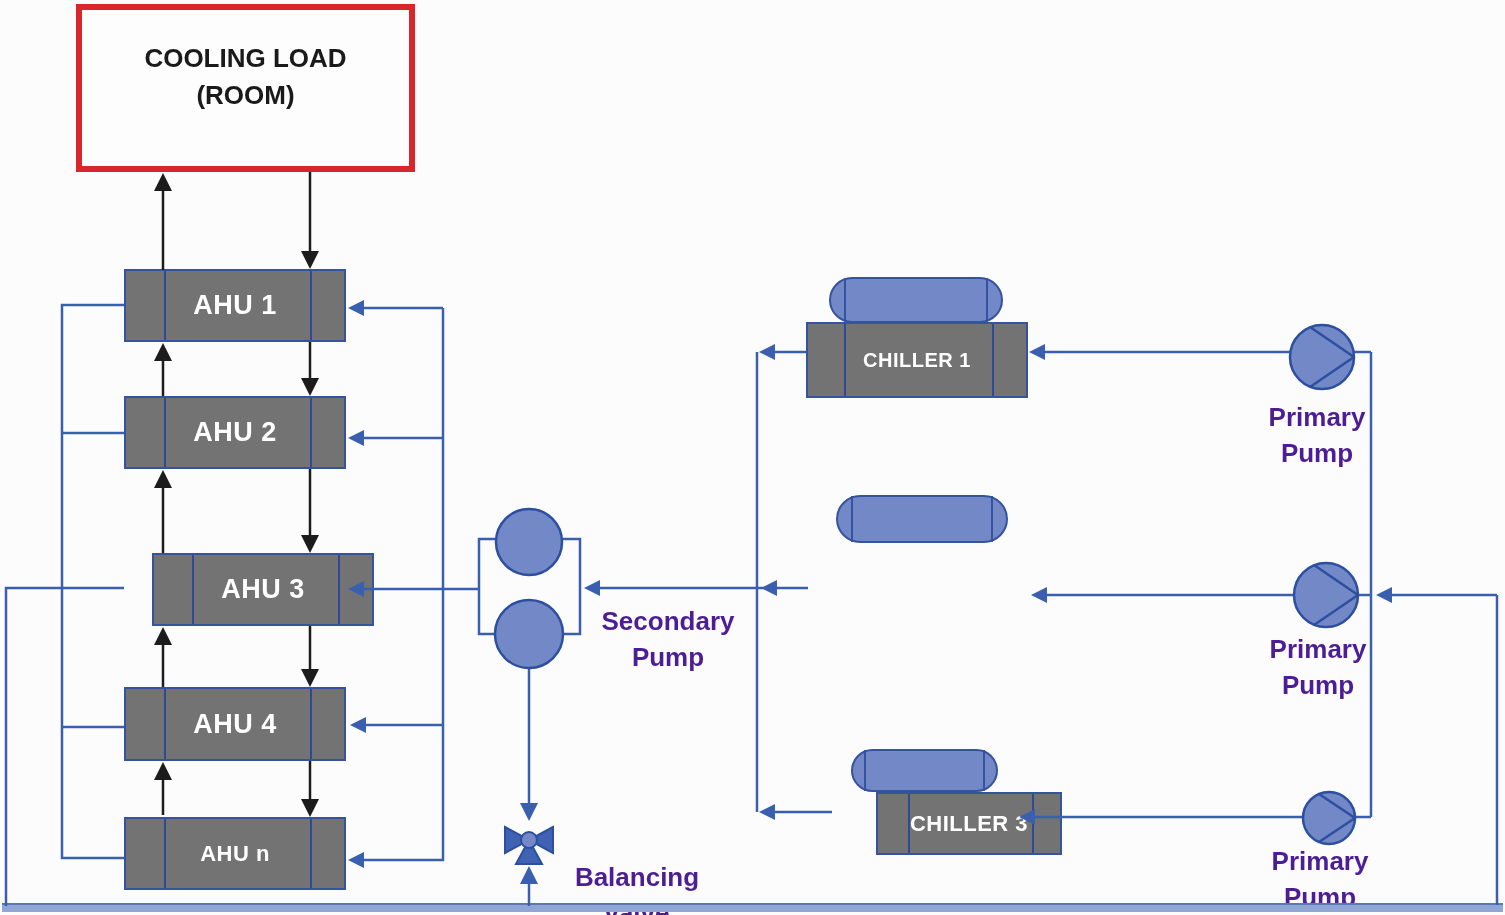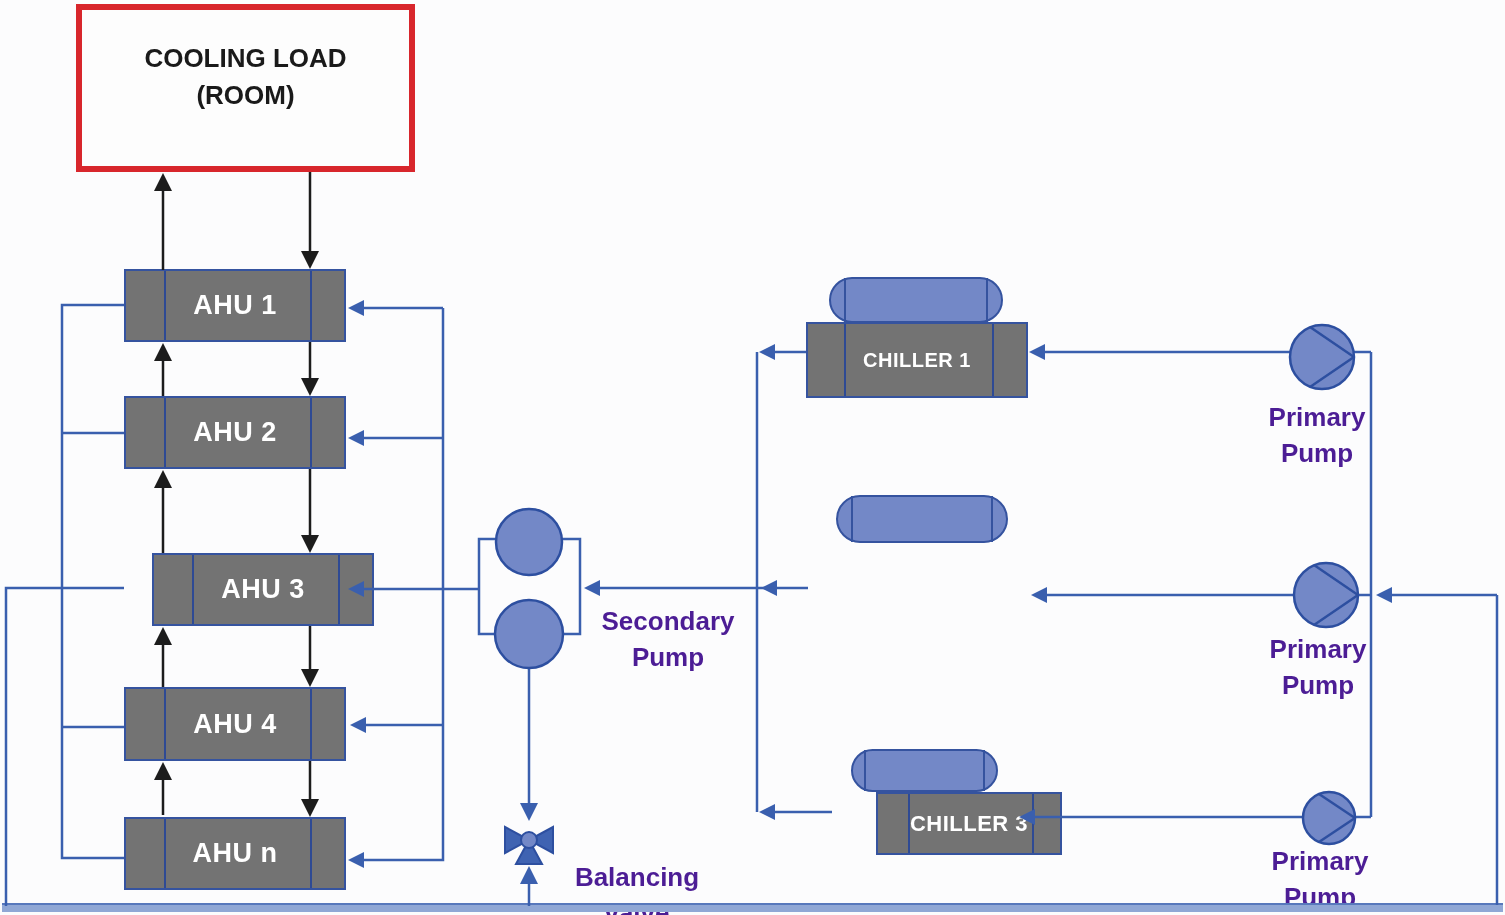--- a/index.html
+++ b/index.html
@@ -70,21 +70,21 @@
     <div class="box-label" style="font-size:27px;">AHU 3</div>
   </div>
   <div class="blue-box" style="left:124px;top:687px;width:222px;height:74px;">
     <div class="vdiv" style="left:38px;"></div>
     <div class="vdiv" style="left:184px;"></div>
     <div class="box-label" style="font-size:27px;">AHU 4</div>
   </div>
   <div class="blue-box" style="left:124px;top:817px;width:222px;height:73px;">
     <div class="vdiv" style="left:38px;"></div>
     <div class="vdiv" style="left:184px;"></div>
-    <div class="box-label" style="font-size:27px;">AHU n</div>
+    <div class="box-label" style="font-size:22px;">AHU n</div>
   </div>
 
   <div class="cyl" style="left:829px;top:277px;width:174px;height:46px;">
     <div class="cyl-inner" style="left:13px;right:13px;"></div>
   </div>
   <div class="blue-box" style="left:806px;top:322px;width:222px;height:76px;">
     <div class="vdiv" style="left:36px;"></div>
     <div class="vdiv" style="left:184px;"></div>
     <div class="box-label" style="font-size:20px;">CHILLER 1</div>
   </div>

